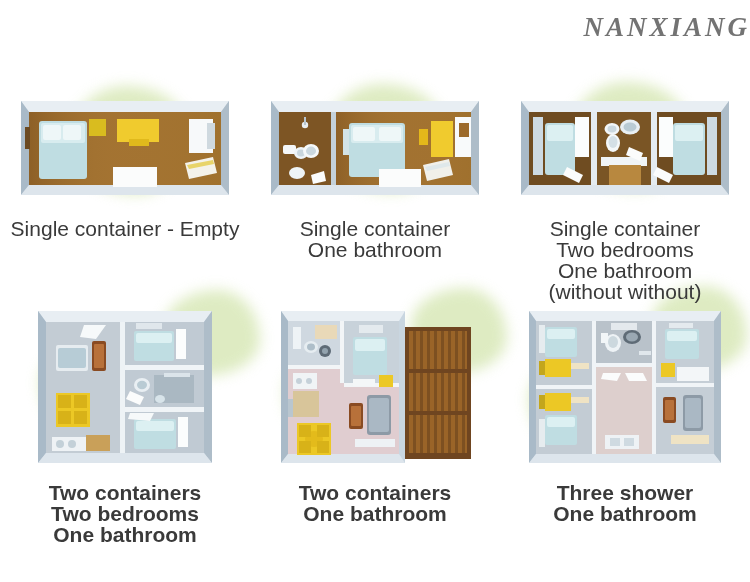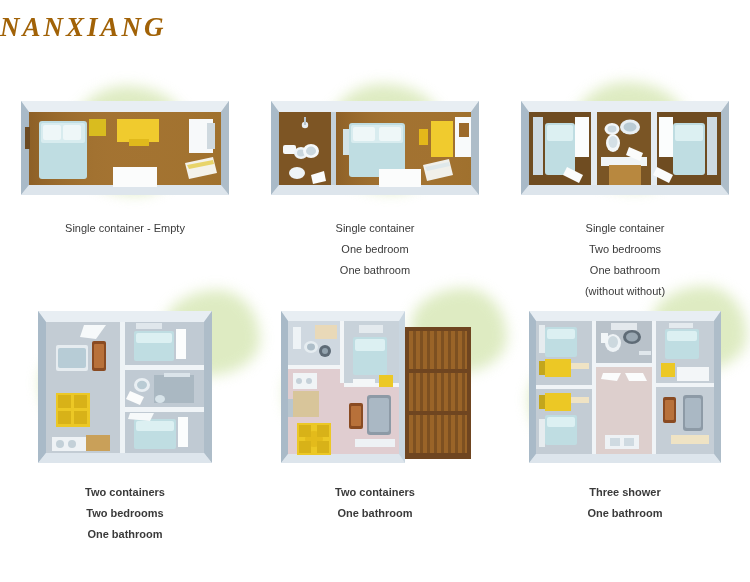--- a/index.html
+++ b/index.html
@@ -13,27 +13,27 @@
 
   
   .title-block{
     position:relative;
     height:92px;
     width:750px;
   }
   .watermark{
     position:absolute;
     top:12px;left:0;width:750px;
-    text-align:left;
+    text-align:right;
     font-family:"Liberation Serif", serif;
     font-style:italic;
     font-weight:bold;
     font-size:27px;
     letter-spacing:3px;
-    color:#a16207;
+    color:#737373;
     user-select:none;
   }
   .title-wrap{
     position:absolute;
     top:26px;left:0;width:750px;
     text-align:center;
   }
   .title-inner{
     position:relative;
     display:inline-block;
@@ -103,21 +103,21 @@
   }
   .sp-a{width:120px;height:108px;border-radius:48% 52% 44% 56% / 52% 44% 56% 48%;}
   .sp-b{width:96px;height:86px;border-radius:56% 44% 58% 42% / 44% 58% 42% 56%;}
 
   
   .caption{
     position:relative;
     z-index:3;
     text-align:center;
     color:#3a3a3a;
-    font-size:11px;
+    font-size:21px;
     line-height:21px;
     font-family:"Liberation Sans", sans-serif;
     padding-top:8px;
   }
   .row-top .caption{padding-top:14px;}
   .row-bottom .caption{padding-top:10px;font-weight:bold;}
   .caption div{white-space:nowrap;}
 
   
   .plan{position:relative;z-index:2;}
@@ -234,21 +234,20 @@
             <rect x="192" y="28" width="10" height="14" fill="#9c6a2b"></rect>
 
             <rect x="112" y="74" width="42" height="18" fill="#fbfcfc"></rect>
             <polygon points="156,70 182,64 186,80 160,86" fill="#f1f0ea"></polygon>
             <polygon points="158,72 182,67 183,71 160,76" fill="#dfe8ea"></polygon>
           </svg>
         </div>
       </div>
       <div class="caption">
         <div>Single container</div>
-        <div>One bedroom</div>
         <div>One bathroom</div>
       </div>
     </div>
 
     <div class="cell">
       <div class="plan-area">
         <div class="splotch sp-a" style="left:52px;top:-10px;"></div>
         <div class="plan">
           <svg class="planart" width="216" height="106" viewBox="0 0 216 106">
             <polygon points="4,6 212,6 212,100 4,100" fill="#c9d6e0"></polygon>

